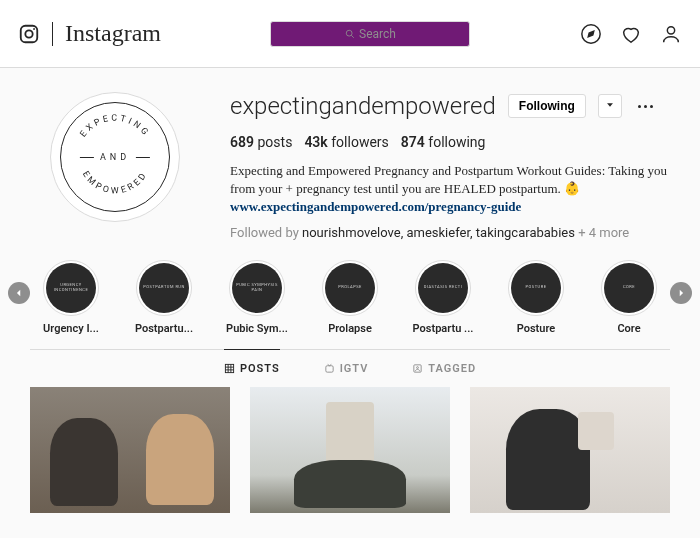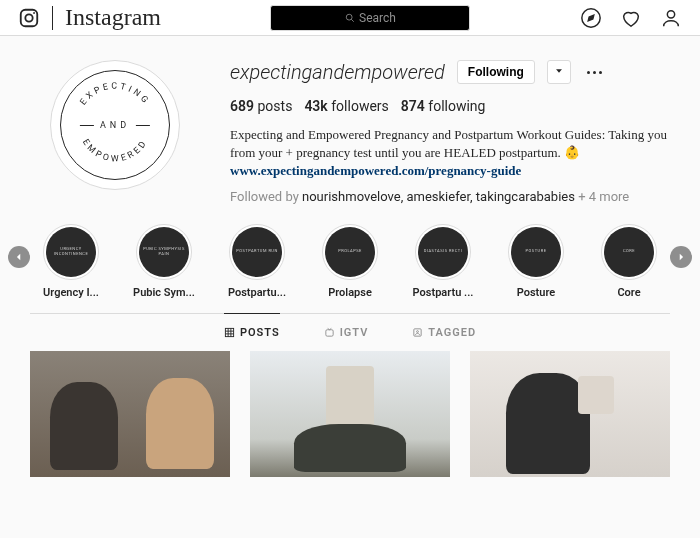--- a/index.html
+++ b/index.html
@@ -1,37 +1,37 @@
 <!DOCTYPE html>
 <html><head>
 <meta charset="utf-8">
 <style>
   * { box-sizing: border-box; margin: 0; padding: 0; }
   body { width: 700px; height: 538px; font-family: -apple-system, BlinkMacSystemFont, "Segoe UI", Roboto, Helvetica, Arial, sans-serif; background: #fafafa; overflow: hidden; color: #262626; }
   
-  .topnav { height: 36px; background: #fff; border-bottom: 1px solid #dbdbdb; display: flex; align-items: center; padding: 0 18px; }
+  .topnav { height: 68px; background: #fff; border-bottom: 1px solid #dbdbdb; display: flex; align-items: center; padding: 0 18px; }
   .logo-wrap { display: flex; align-items: center; gap: 12px; }
   .glyph { width: 22px; height: 22px; }
   .divider { width: 1px; height: 24px; background: #262626; }
   .wordmark { font-family: "Brush Script MT", cursive; font-size: 24px; font-weight: 500; }
   .search { flex: 1; display: flex; justify-content: center; }
-  .searchbox { width: 200px; height: 26px; background: #000000; border: 1px solid #dbdbdb; border-radius: 3px; display: flex; align-items: center; justify-content: center; gap: 4px; font-size: 12px; color: #8e8e8e; }
+  .searchbox { width: 200px; height: 26px; background: #701a75; border: 1px solid #dbdbdb; border-radius: 3px; display: flex; align-items: center; justify-content: center; gap: 4px; font-size: 12px; color: #8e8e8e; }
   .nav-icons { display: flex; gap: 18px; align-items: center; }
   .nav-icons svg { width: 22px; height: 22px; }
   
   .profile { padding: 24px 30px 10px; display: flex; gap: 30px; }
   .avatar-col { width: 170px; display:flex; justify-content:center; align-items:flex-start; }
   .avatar { width: 130px; height: 130px; border-radius: 50%; background:#fff; border:1px solid #dbdbdb; position:relative; display:flex; align-items:center; justify-content:center; }
   .avatar-inner { width:110px; height:110px; border:1.5px solid #262626; border-radius:50%; display:flex; align-items:center; justify-content:center; position:relative;}
   .av-and { font-size:9px; letter-spacing:4px; position:absolute; top:50%; left:50%; transform:translate(-50%,-50%); }
   .av-and::before, .av-and::after { content:""; position:absolute; width:14px; height:1px; background:#262626; top:50%; }
   .av-and::before { left:-20px; } .av-and::after { right:-20px; }
   .info-col { flex:1; }
   .row1 { display:flex; align-items:center; gap:12px; margin-bottom:14px;}
-  .username { font-size: 20px; font-weight: 300; font-style: italic; }
+  .username { font-size: 24px; font-weight: 300; }
   .btn { background:#fff; border:1px solid #dbdbdb; border-radius:3px; font-size:12px; font-weight:600; padding: 4px 10px; cursor:pointer; }
   .btn.small { padding: 4px 6px; }
   .dots { display:flex; gap:3px; padding:0 4px; cursor:pointer;}
   .dots span { width:3px; height:3px; border-radius:50%; background:#262626; }
   .row2 { display:flex; gap:12px; font-size:14px; margin-bottom:12px;}
   .row2 b { font-weight:600; }
   .bio { font-size: 13px; line-height: 1.4; font-family: Liberation Serif, serif; }
   .bio .link { color:#00376b; font-weight:600; }
   .followedby { font-size:13px; color:#8e8e8e; margin-top:8px;}
   .followedby .fnames { color:#262626; }
@@ -156,29 +156,29 @@
   </div>
   <div class="hl-row">
     <div class="hl">
         <div class="hl-circle">
           <div class="hl-inner">Urgency Incontinence</div>
         </div>
         <span class="hl-label">Urgency I...</span>
       </div>
     <div class="hl">
         <div class="hl-circle">
+          <div class="hl-inner">Postpartum Run</div>
+        </div>
+        <span class="hl-label">Postpartu...</span>
+      </div>
+    <div class="hl">
+        <div class="hl-circle">
           <div class="hl-inner">Pubic Symphysis Pain</div>
         </div>
         <span class="hl-label">Pubic Sym...</span>
-      </div>
-    <div class="hl">
-        <div class="hl-circle">
-          <div class="hl-inner">Postpartum Run</div>
-        </div>
-        <span class="hl-label">Postpartu...</span>
       </div>
     <div class="hl">
         <div class="hl-circle">
           <div class="hl-inner">Prolapse</div>
         </div>
         <span class="hl-label">Prolapse</span>
       </div>
     <div class="hl">
         <div class="hl-circle">
           <div class="hl-inner">Diastasis Recti</div>

